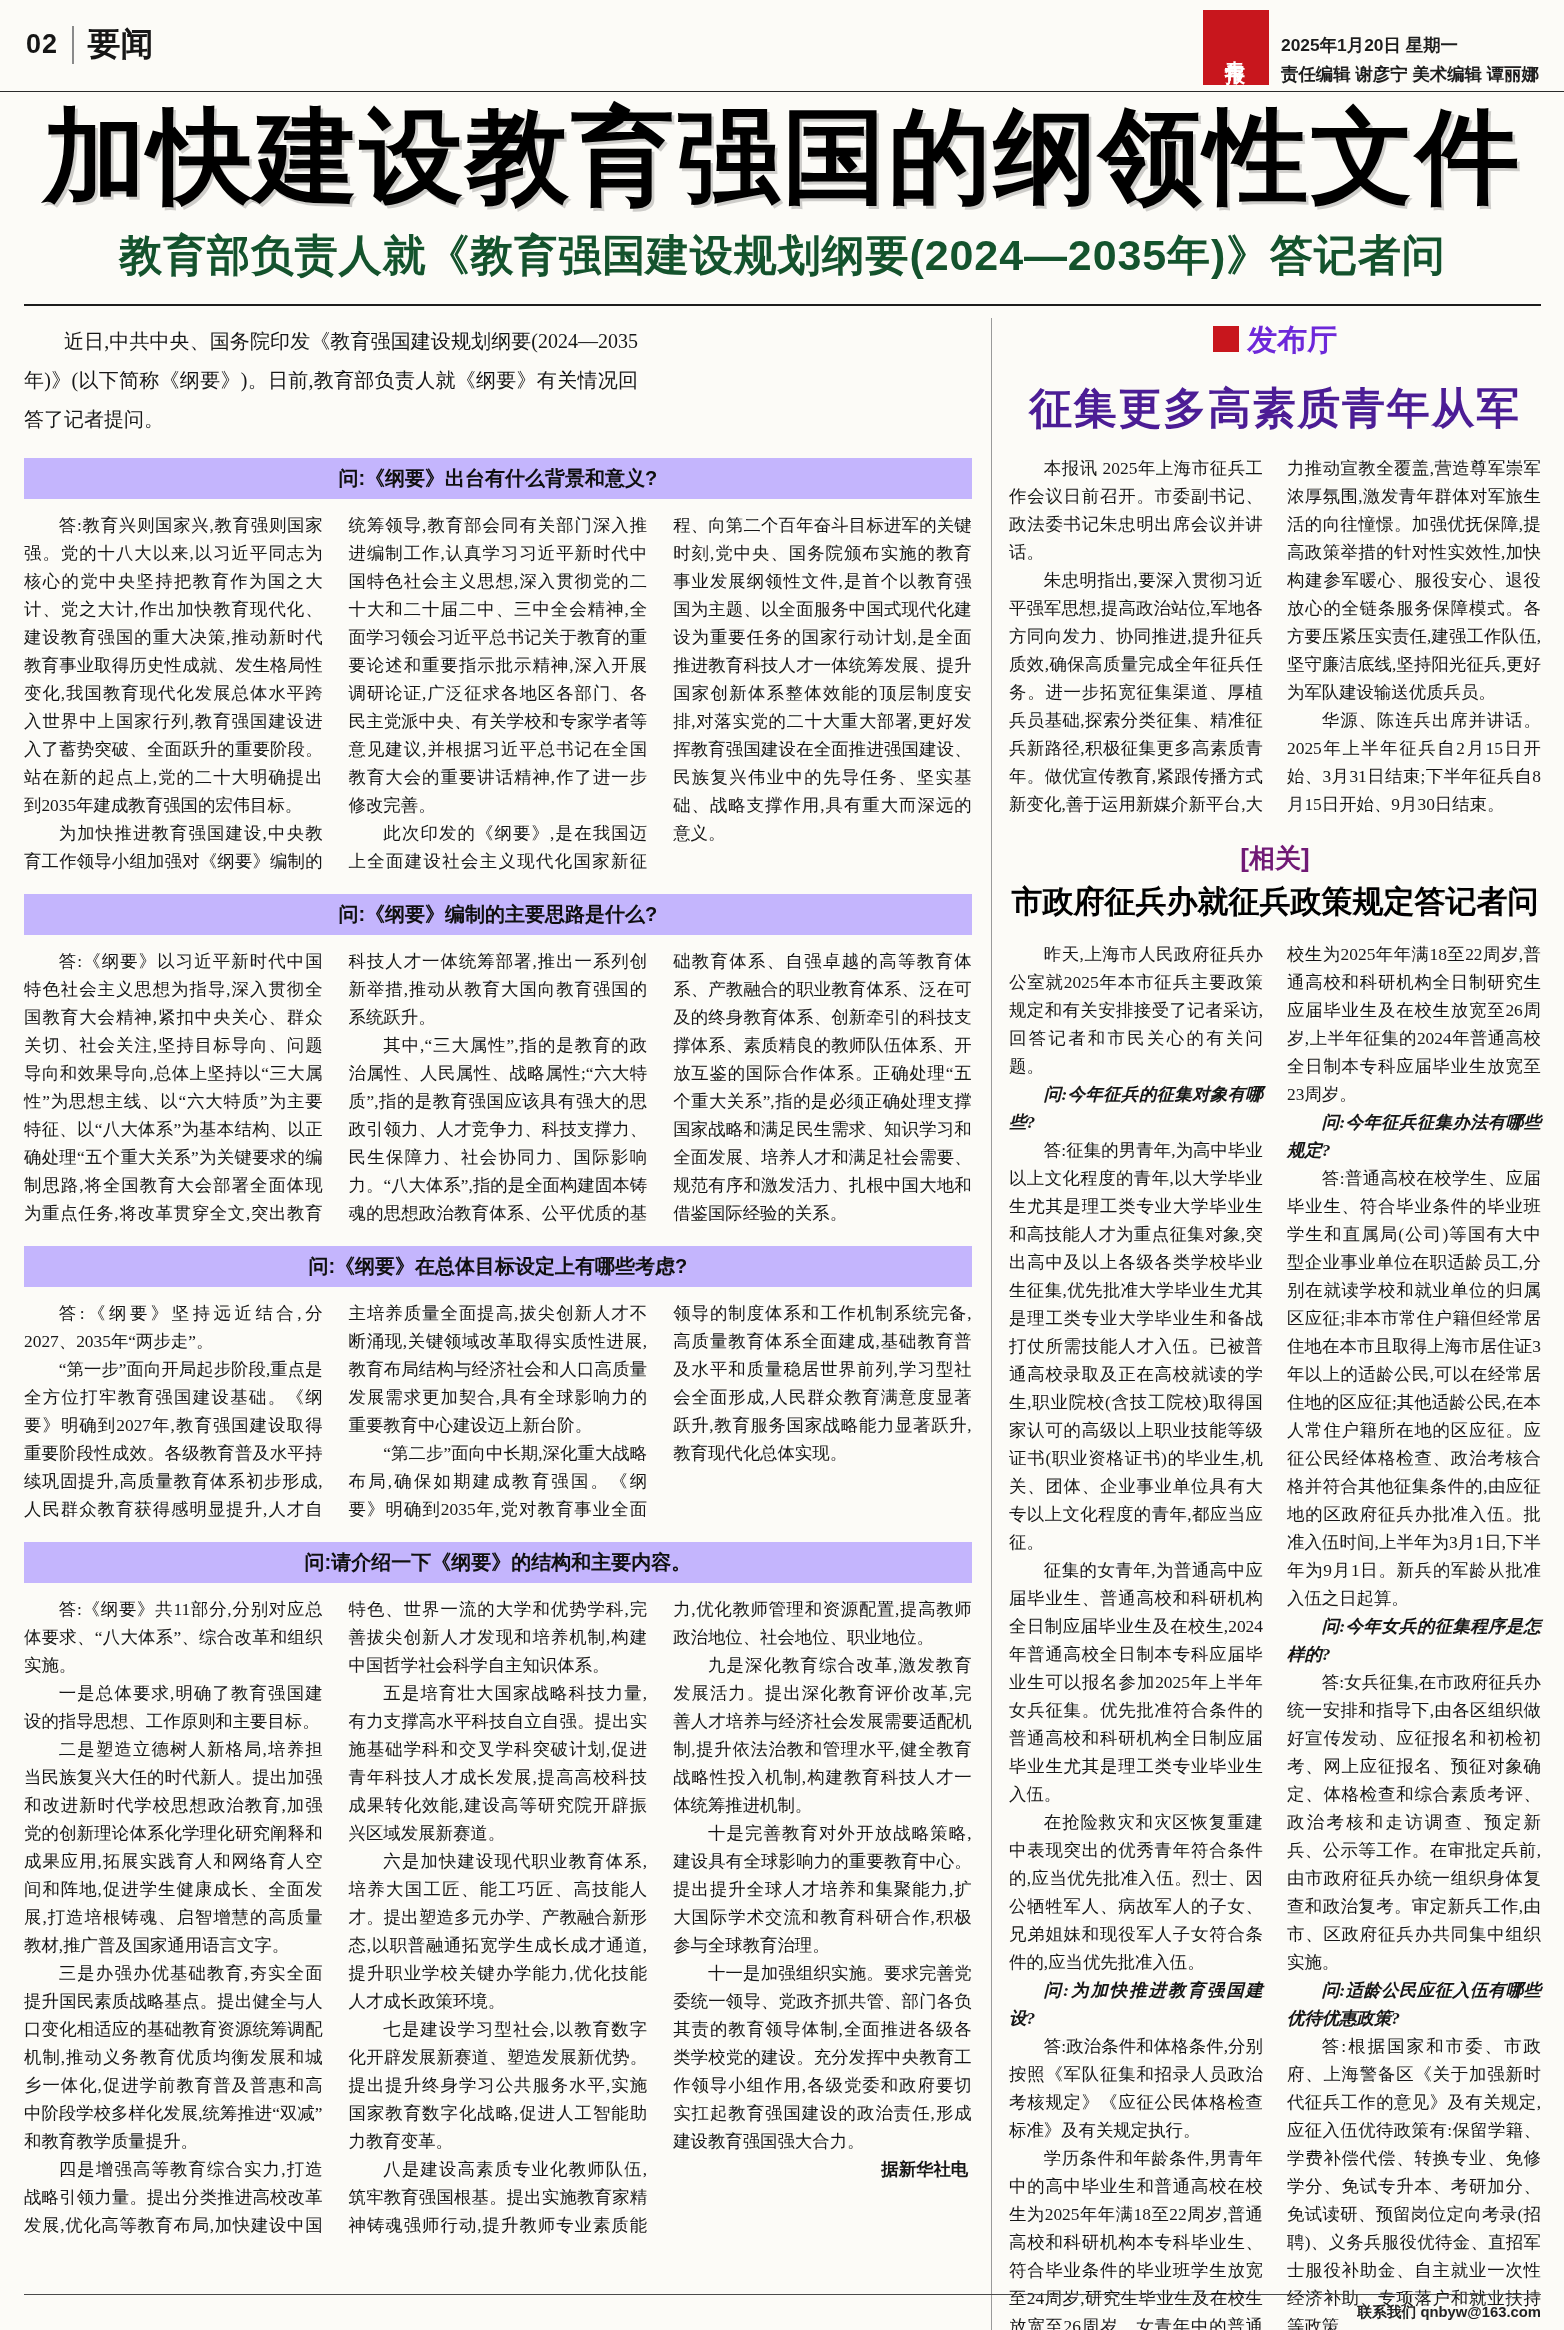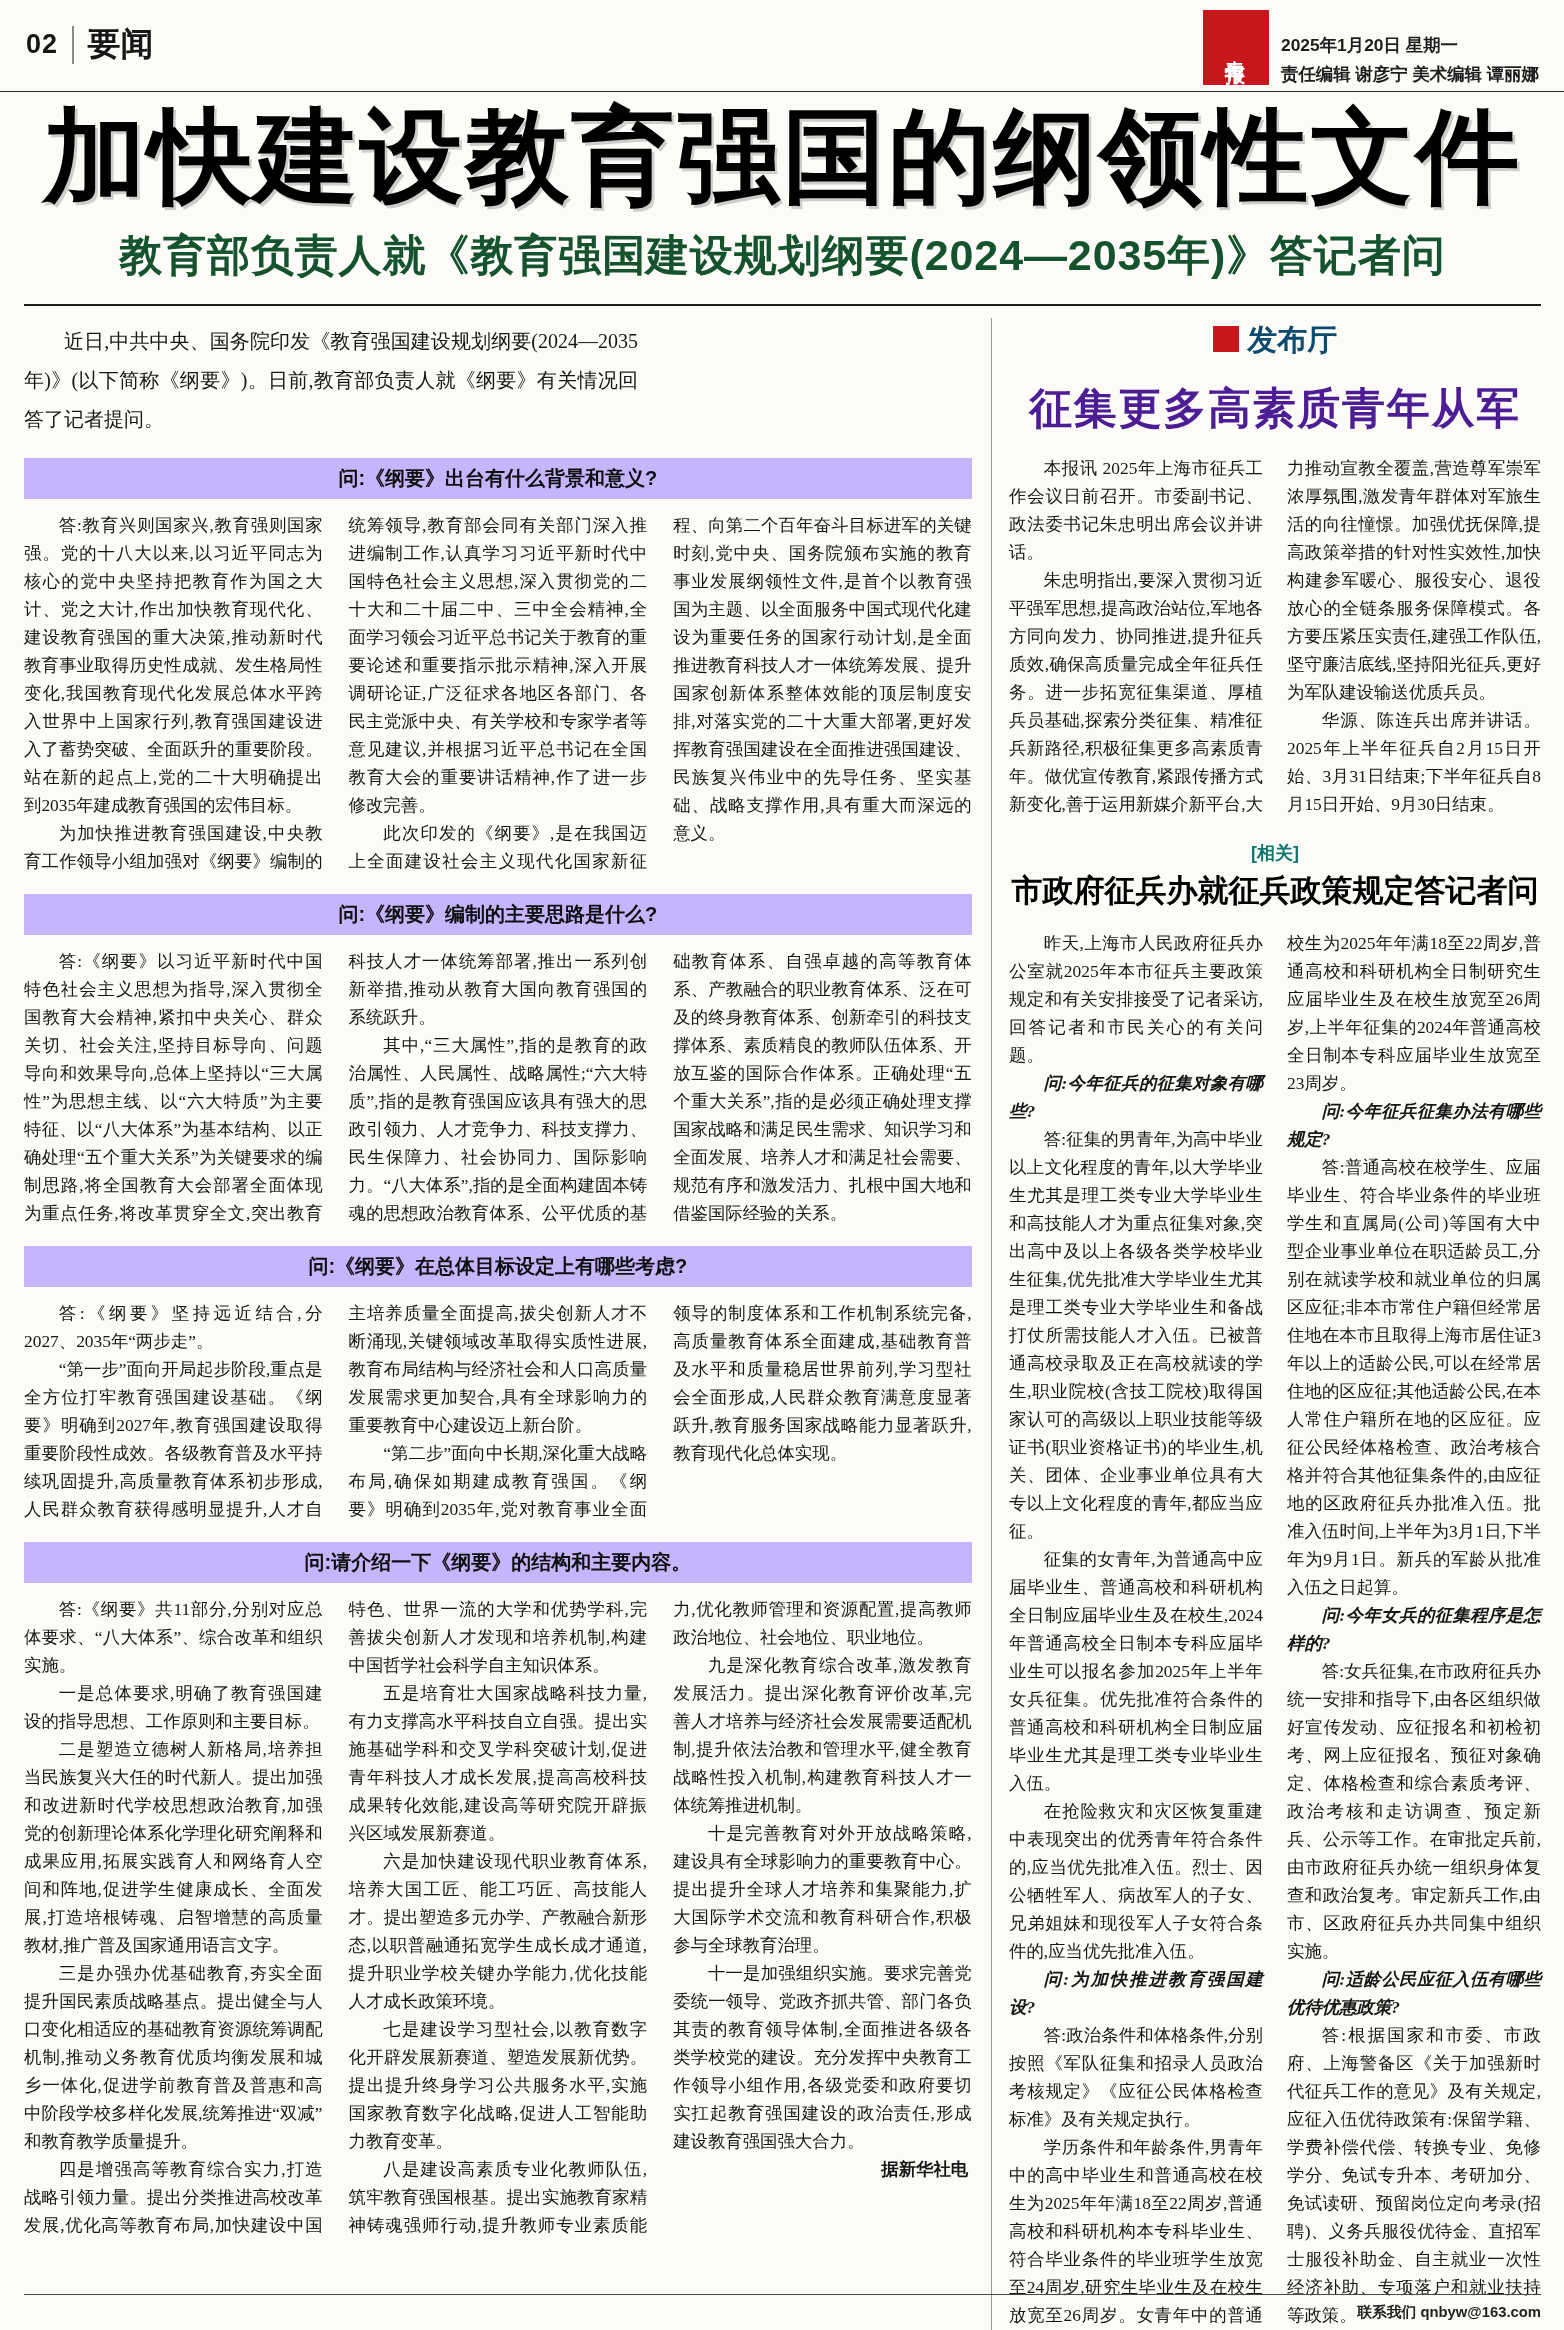--- a/index.html
+++ b/index.html
@@ -41,28 +41,28 @@
   .q-band{background:#c4b5fd;margin:19px 0 12px 0;padding:7px 0;
     text-align:center;font-family:"Liberation Sans","DejaVu Sans",sans-serif;
     font-size:20px;font-weight:700;color:#0f0f0f;}
   .cols{text-align:justify;}
   .cols3{column-count:3;column-gap:26px;}
   .cols2{column-count:2;column-gap:24px;}
   .para{margin:0;font-size:17.4px;line-height:28px;text-indent:2em;}
   .qa-block:last-of-type .cols3 .para:last-child{
     text-align:right;text-indent:0;font-weight:700;padding-right:3.5px;}
   
-  .pub-label{margin-top:14px;text-align:center;color:#0c4a6e;
+  .pub-label{margin-top:14px;text-align:center;color:#6d28d9;
     font-family:"Liberation Sans","DejaVu Sans",sans-serif;font-size:30px;font-weight:700;}
   .pub-label .sq{display:inline-block;width:26px;height:26px;background:#c8161d;margin-right:8.7px;vertical-align:-1.7px;}
   .art1-title{margin:19px 0 15.6px 0;text-align:center;
     font-family:"Liberation Sans","DejaVu Sans",sans-serif;
     font-size:43px;font-weight:800;letter-spacing:1.7px;color:#4c1d95;white-space:nowrap;}
-  .related-label{margin:22.6px 0 5.2px 0;text-align:center;color:#0f766e;
-    font-family:"Liberation Sans","DejaVu Sans",sans-serif;font-size:18px;font-weight:600;}
+  .related-label{margin:22.6px 0 5.2px 0;text-align:center;color:#701a75;
+    font-family:"Liberation Sans","DejaVu Sans",sans-serif;font-size:26px;font-weight:600;}
   .art2-title{margin:5.2px 0 17.4px 0;text-align:center;
     font-family:"Liberation Sans","DejaVu Sans",sans-serif;
     font-size:31px;font-weight:800;color:#000;white-space:nowrap;letter-spacing:0;}
   .flow .para[data-kind="q"]{font-weight:700;font-style:italic;}
   
   .footer{position:absolute;left:24px;right:24px;bottom:0;height:35px;
     border-top:1.7px solid #4a4a4a;display:flex;justify-content:flex-end;align-items:center;
     font-family:"Liberation Sans","DejaVu Sans",sans-serif;font-size:14.8px;font-weight:600;color:#222;margin-top:24px;}
 </style>
 </head>

